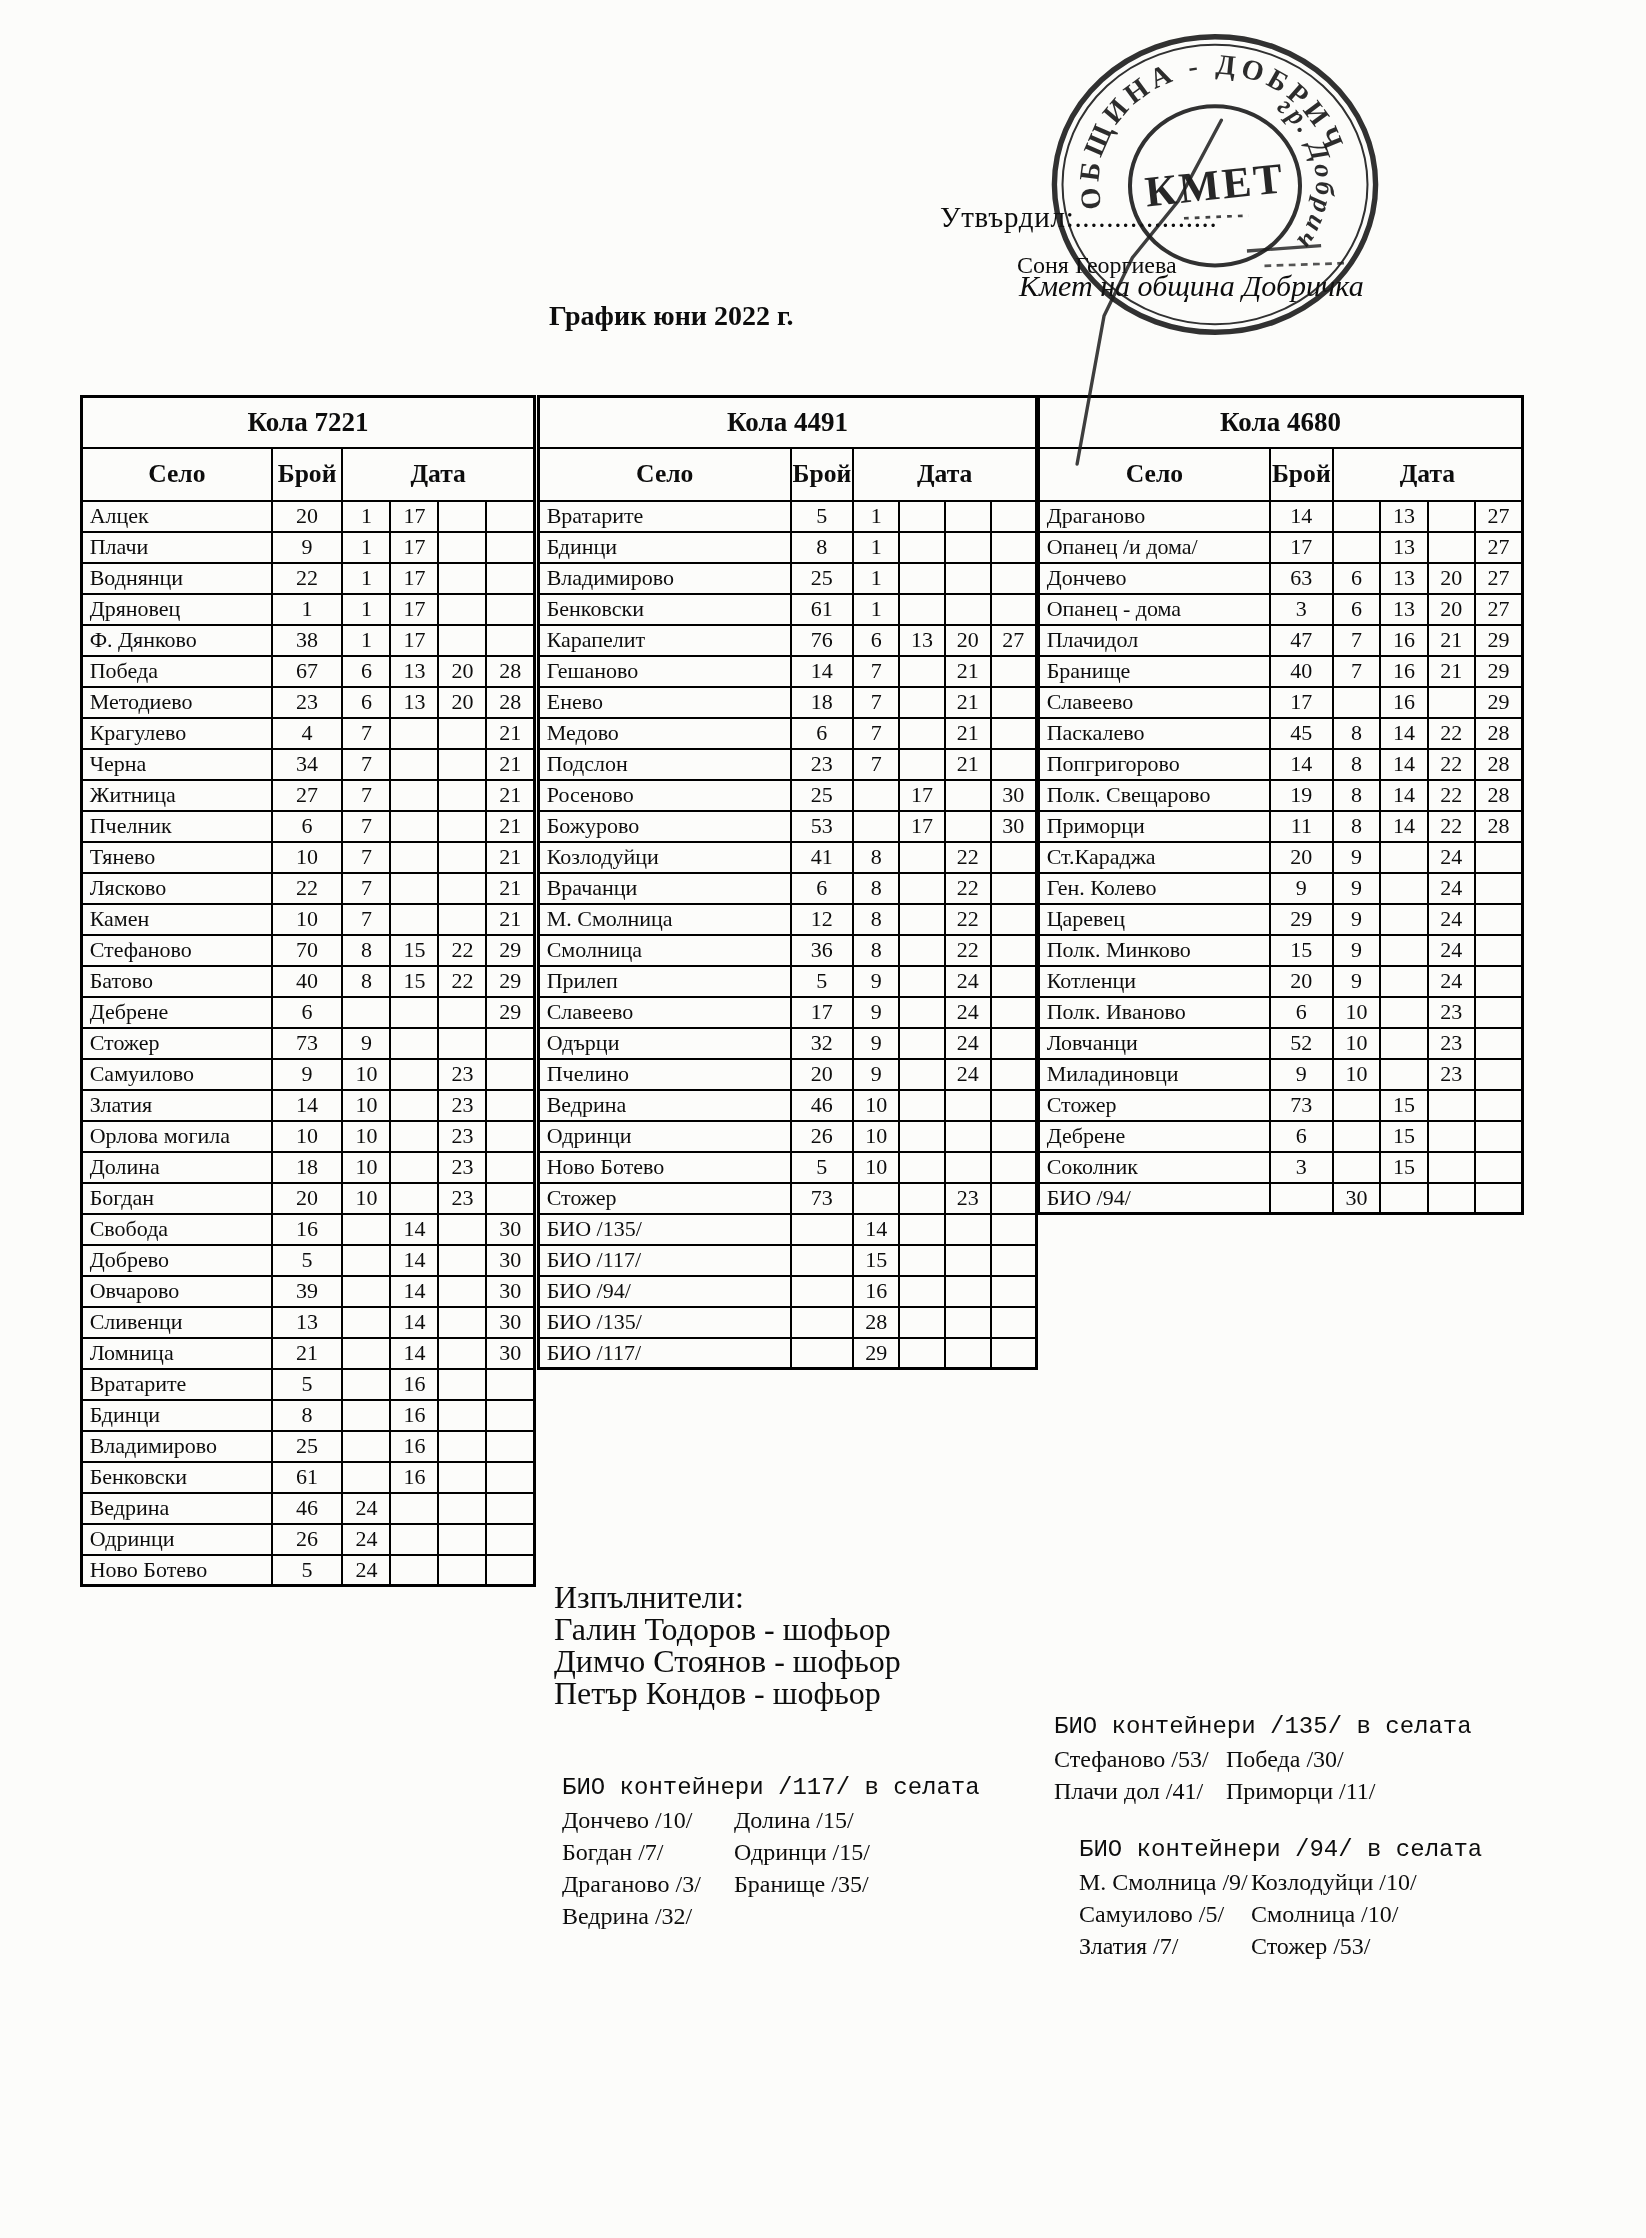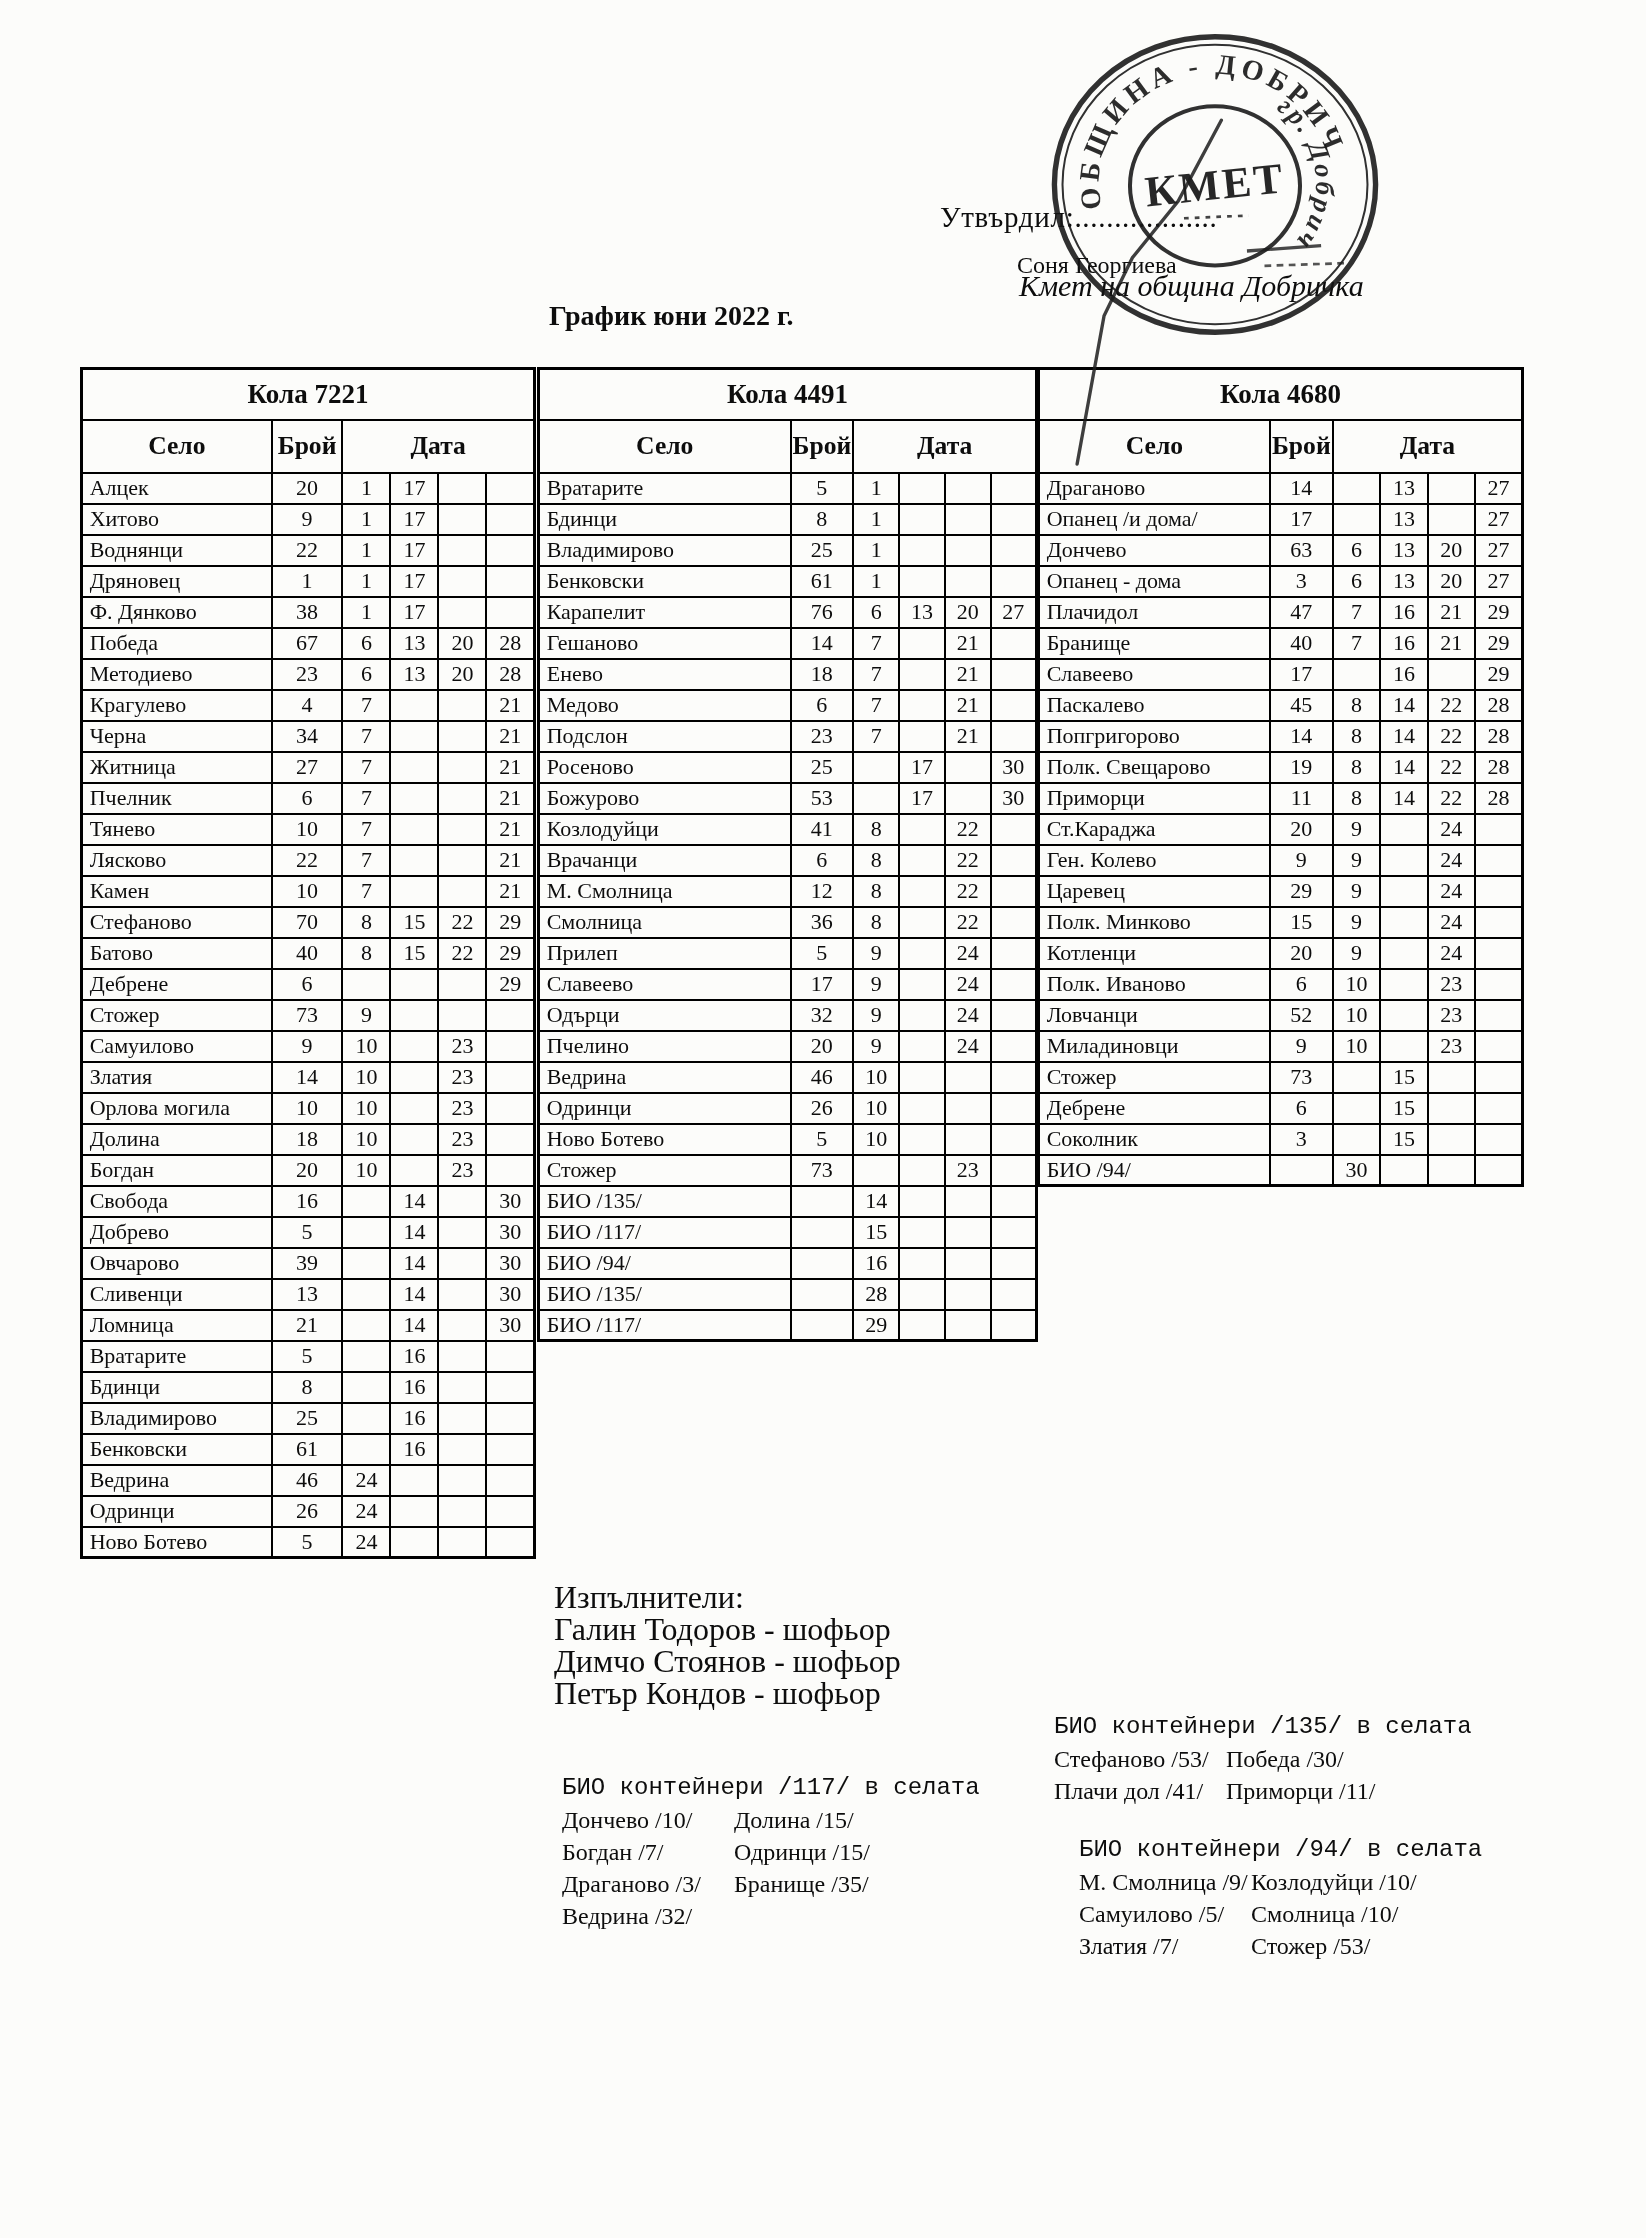--- a/index.html
+++ b/index.html
@@ -15,21 +15,21 @@
   .approve-name  { position:absolute; left:1017px; top:252px; font-size:24px; }
   .approve-role  { position:absolute; left:1019px; top:269px; font-size:30px; font-style:italic; }
   .doc-title     { position:absolute; left:549px;  top:300px; font-size:28px; font-weight:bold; }
 
   
   .stamp { position:absolute; left:1049px; top:32px; }
   .ink   { position:absolute; left:0; top:0; pointer-events:none; }
 
   
   .car { position:absolute; top:367px; }
-  table { border-collapse:collapse; width:100%; table-layout:fixed; background:#fcfcfa; }
+  table { border-collapse:collapse; width:100%; table-layout:fixed; background:#fcfcfa;margin-top:28px; }
   table { border:3.4px solid #000; }
   th, td { border:2px solid #000; overflow:hidden; white-space:nowrap; }
   th.car-title { font-size:27px; font-weight:bold; height:51px; text-align:center; }
   th.colh      { font-size:25.6px; font-weight:bold; height:53px; text-align:center; }
   td { height:31px; font-size:22px; }
   td.name { text-align:left; padding-left:6.7px; }
   td.num  { text-align:center; }
 
   
   .exec { position:absolute; left:554px; top:1581px; font-size:32px; line-height:32px; }
@@ -95,21 +95,21 @@
           </tr>
           <tr>
             <td class="name">Алцек</td>
             <td class="num">20</td>
             <td class="num">1</td>
             <td class="num">17</td>
             <td class="num"></td>
             <td class="num"></td>
           </tr>
           <tr>
-            <td class="name">Хитово</td>
+            <td class="name">Плачи</td>
             <td class="num">9</td>
             <td class="num">1</td>
             <td class="num">17</td>
             <td class="num"></td>
             <td class="num"></td>
           </tr>
           <tr>
             <td class="name">Воднянци</td>
             <td class="num">22</td>
             <td class="num">1</td>

